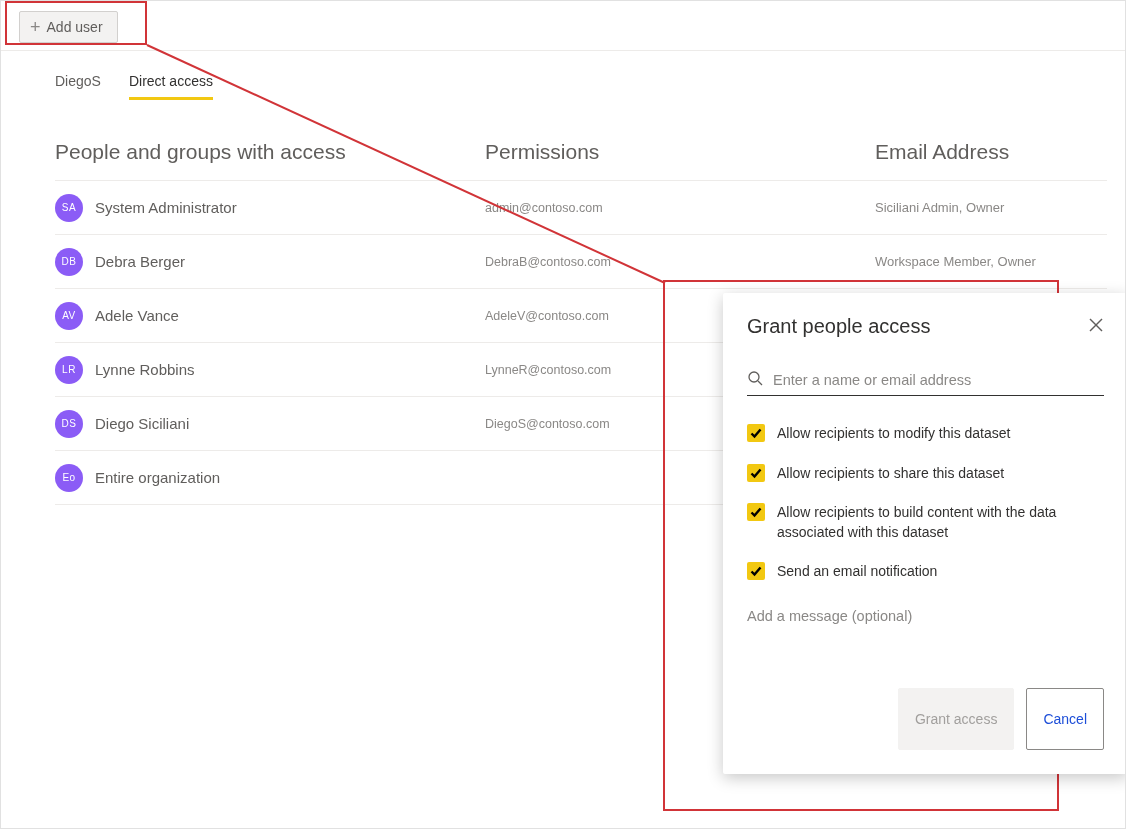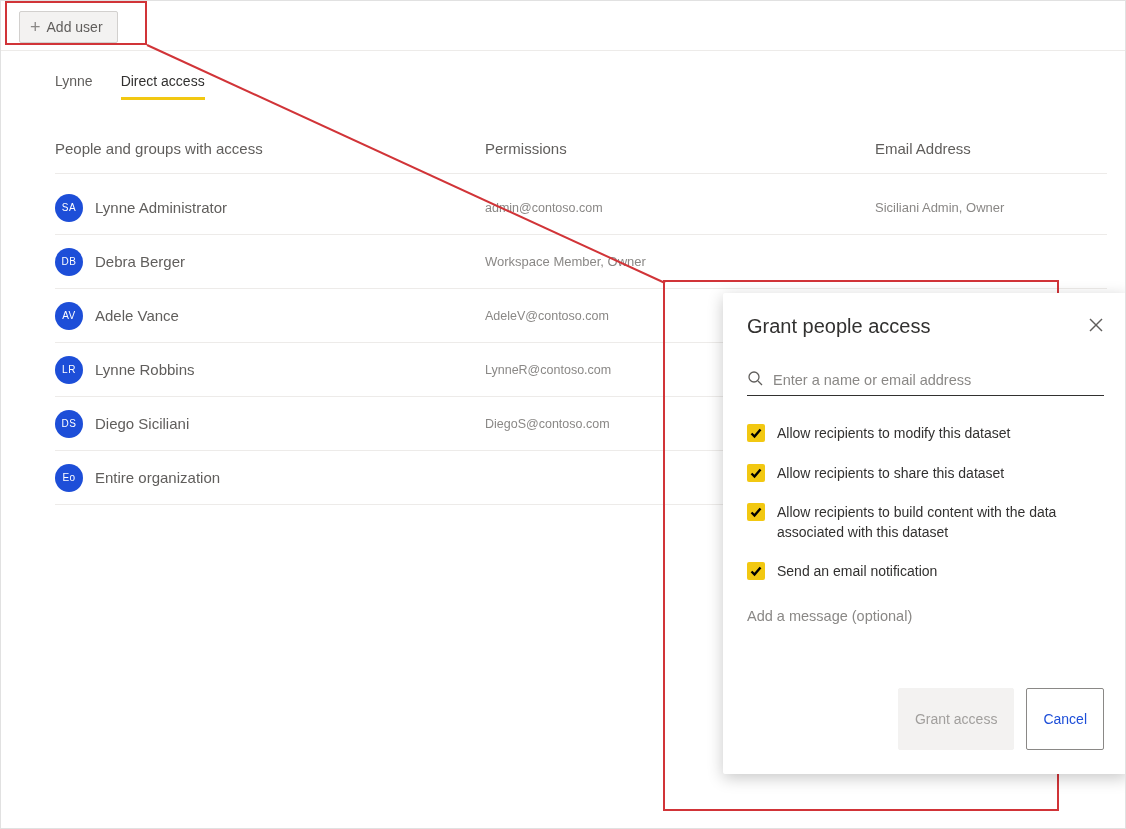--- a/index.html
+++ b/index.html
@@ -75,21 +75,21 @@
       color: #323130;
       border-bottom: 3px solid #f2c811;
     }
     
     .col-headers {
       position: absolute;
       top: 139px; left: 54px; right: 18px;
       display: grid;
       grid-template-columns: 430px 390px 1fr;
       color: #605e5c;
-      font-size: 15px;
+      font-size: 21px;
       padding-bottom: 16px;
       border-bottom: 1px solid #edebe9;
     }
     
     .rows {
       position: absolute;
       top: 180px; left: 54px; right: 18px;
     }
     .row {
       display: grid;
@@ -98,21 +98,21 @@
       height: 54px;
       border-bottom: 1px solid #edebe9;
       color: #605e5c;
     }
     .row .name-cell {
       display: flex; align-items: center; gap: 12px;
     }
     .row .avatar {
       width: 28px; height: 28px;
       border-radius: 50%;
-      background: #1d4ed8;
+      background: #8b5cf6;
       color: #ffffff;
       font-size: 10px;
       display: flex; align-items: center; justify-content: center;
       letter-spacing: 0.5px;
     }
     .row .display-name { color: #605e5c; font-size: 15px; }
     .row .email { font-size: 12.5px; color: #8a8886; }
     .row .perm { color: #8a8886; font-size: 13px; }
     .row .perm.link { color: #5e88b2; }
     .row .more { color: #8a8886; font-size: 18px; text-align: center; cursor: pointer; letter-spacing: 2px; }
@@ -187,48 +187,49 @@
   <span class="plus">+</span>
   <span>Add user</span>
 </div>
 
 <div class="highlight1"></div>
 
 <div class="header-divider"></div>
 
 <div class="tabs">
   <div class="tab">
-    <span>Lynne</span>
+    <span>DiegoS</span>
   </div>
   <div class="tab active">
     <span>Direct access</span>
   </div>
 </div>
 
 <div class="col-headers">
   <div>People and groups with access</div>
   <div>Permissions</div>
   <div>Email Address</div>
 </div>
 
 <div class="rows" id="rows">
     <div class="row">
     <div class="name-cell">
       <div class="avatar">SA</div>
-      <div class="display-name">Lynne Administrator</div>
+      <div class="display-name">System Administrator</div>
     </div>
     <div class="email">admin@contoso.com</div>
     <div class="perm ">Siciliani Admin, Owner</div>
     <div class="more"></div>
   </div>
     <div class="row">
     <div class="name-cell">
       <div class="avatar">DB</div>
       <div class="display-name">Debra Berger</div>
     </div>
+    <div class="email">DebraB@contoso.com</div>
     <div class="perm ">Workspace Member, Owner</div>
     <div class="more"></div>
   </div>
     <div class="row">
     <div class="name-cell">
       <div class="avatar">AV</div>
       <div class="display-name">Adele Vance</div>
     </div>
     <div class="email">AdeleV@contoso.com</div>
     <div class="perm link">Reshare</div>

